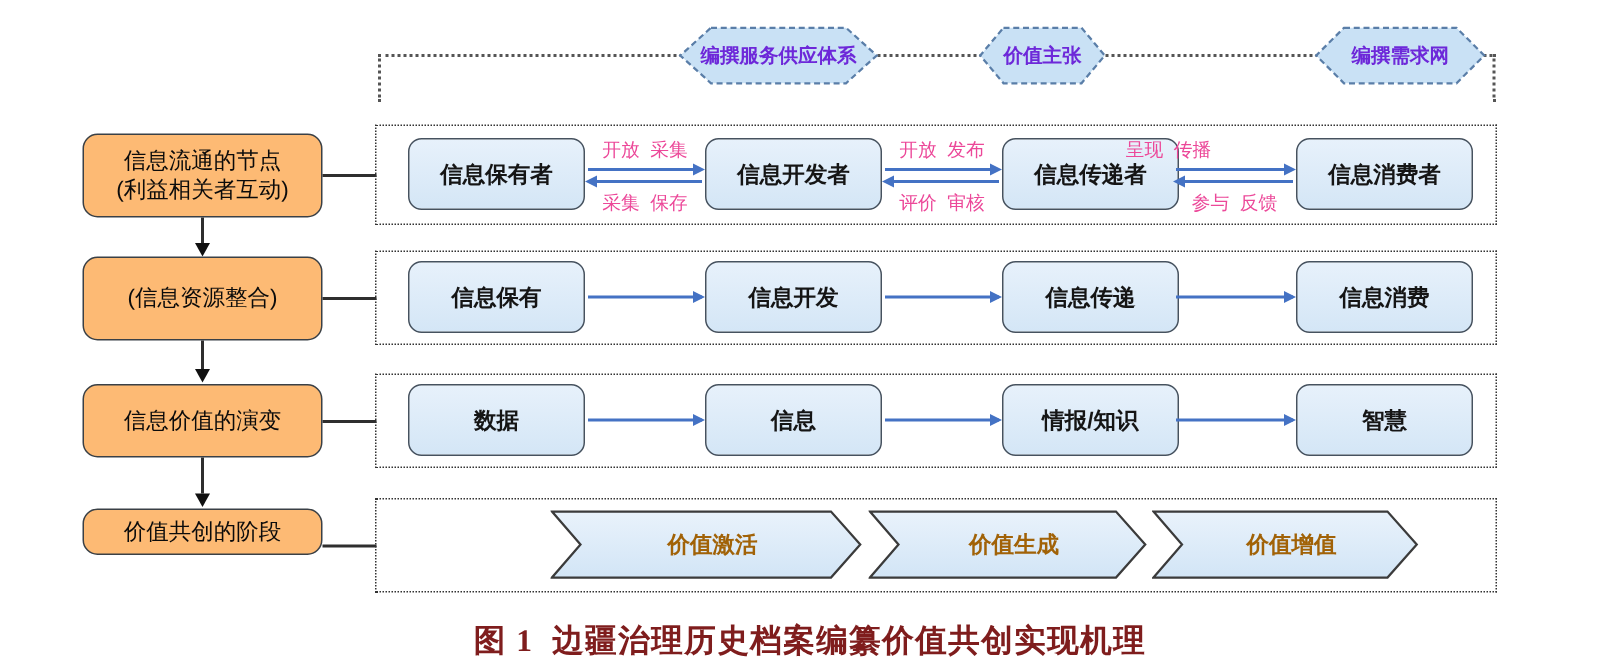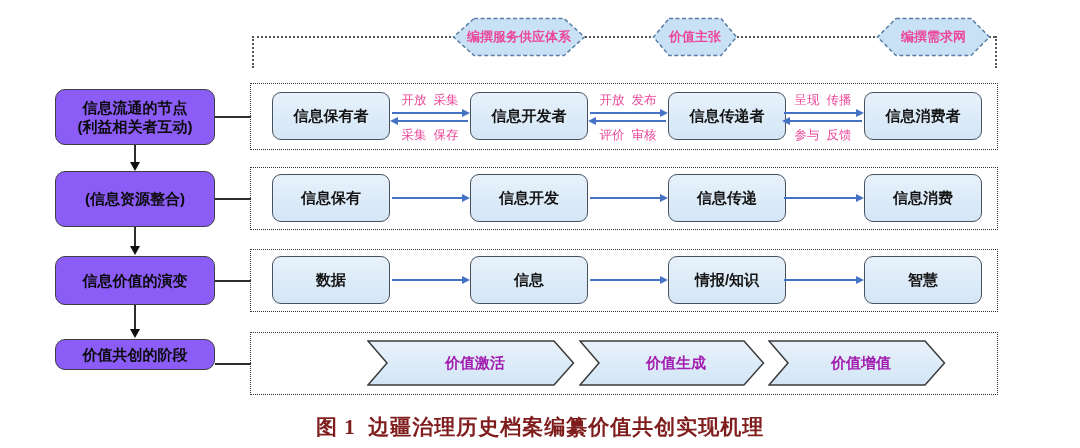--- a/index.html
+++ b/index.html
@@ -4,38 +4,38 @@
 <style>
   html,body{margin:0;padding:0;background:#ffffff;}
   .canvas{position:relative;width:1080px;height:448px;background:#fff;overflow:hidden;
           font-family:"Liberation Sans",sans-serif;}
   
   .dotline-h{position:absolute;border-top:2px dotted #555;height:0;}
   .dotline-v{position:absolute;border-left:2px dotted #555;width:0;}
   
   .dashbox{position:absolute;border:1.7px dotted #333;box-sizing:border-box;background:transparent;}
   
-  .leftbox{position:absolute;left:55px;width:160px;background:#8b5cf6;border:1.5px solid #3a4046;
+  .leftbox{position:absolute;left:55px;width:160px;background:#fdba74;border:1.5px solid #3a4046;
            border-radius:10px;box-sizing:border-box;display:flex;flex-direction:column;
-           justify-content:center;align-items:center;font-size:15px;font-weight:bold;color:#0b0b0b;
+           justify-content:center;align-items:center;font-size:15px;font-weight:normal;color:#0b0b0b;
            line-height:1.3;text-align:center;}
   
   .node{position:absolute;width:118px;height:48px;background:linear-gradient(180deg,#e7f1fb 0%,#d4e6f6 100%);
         border:1.4px solid #46525f;border-radius:9px;box-sizing:border-box;display:flex;
         align-items:center;justify-content:center;font-size:15px;font-weight:bold;color:#151515;}
   
   .hex{position:absolute;height:40px;}
   .hex svg{position:absolute;left:0;top:0;}
   .hex-label{position:absolute;inset:0;display:flex;align-items:center;justify-content:center;
-             font-size:13px;font-weight:bold;color:#ec4899;}
+             font-size:13px;font-weight:bold;color:#6d28d9;}
   
   .chev{position:absolute;height:46px;}
   .chev svg{position:absolute;left:0;top:0;}
   .chev-label{position:absolute;inset:0;display:flex;align-items:center;justify-content:center;
-              font-size:15px;font-weight:bold;color:#a21caf;padding-left:8px;}
+              font-size:15px;font-weight:bold;color:#a16207;padding-left:8px;}
   
   .harrow{position:absolute;height:2px;background:#4472c4;}
   .harrow.right::after{content:"";position:absolute;right:-2px;top:-3px;width:0;height:0;
         border-left:8px solid #4472c4;border-top:4px solid transparent;border-bottom:4px solid transparent;}
   .harrow.left::after{content:"";position:absolute;left:-2px;top:-3px;width:0;height:0;
         border-right:8px solid #4472c4;border-top:4px solid transparent;border-bottom:4px solid transparent;}
   
   .flowlabel{position:absolute;width:100px;text-align:center;font-size:12.5px;color:#ec4899;
              white-space:pre;font-weight:500;}
   
@@ -124,21 +124,21 @@
   <div class="flowlabel" style="left:380px;top:92px">开放  采集</div>
   <div class="harrow right" style="left:392px;top:112px;width:76px"></div>
   <div class="harrow left" style="left:392px;top:120px;width:76px"></div>
   <div class="flowlabel" style="left:380px;top:127px">采集  保存</div>
 
   <div class="flowlabel" style="left:578px;top:92px">开放  发布</div>
   <div class="harrow right" style="left:590px;top:112px;width:76px"></div>
   <div class="harrow left" style="left:590px;top:120px;width:76px"></div>
   <div class="flowlabel" style="left:578px;top:127px">评价  审核</div>
 
-  <div class="flowlabel" style="left:773px;top:92px">呈现  传播</div>
+  <div class="flowlabel" style="left:729px;top:92px">呈现  传播</div>
   <div class="harrow right" style="left:784px;top:112px;width:78px"></div>
   <div class="harrow left" style="left:784px;top:120px;width:78px"></div>
   <div class="flowlabel" style="left:773px;top:127px">参与  反馈</div>
 
   <div class="node" style="left:272px;top:174px">信息保有</div>
   <div class="node" style="left:470px;top:174px">信息开发</div>
   <div class="node" style="left:864px;top:174px">信息消费</div>
   <div class="node" style="left:668px;top:174px">信息传递</div>
   <div class="harrow right" style="left:392px;top:197px;width:76px"></div>
   <div class="harrow right" style="left:590px;top:197px;width:76px"></div>

